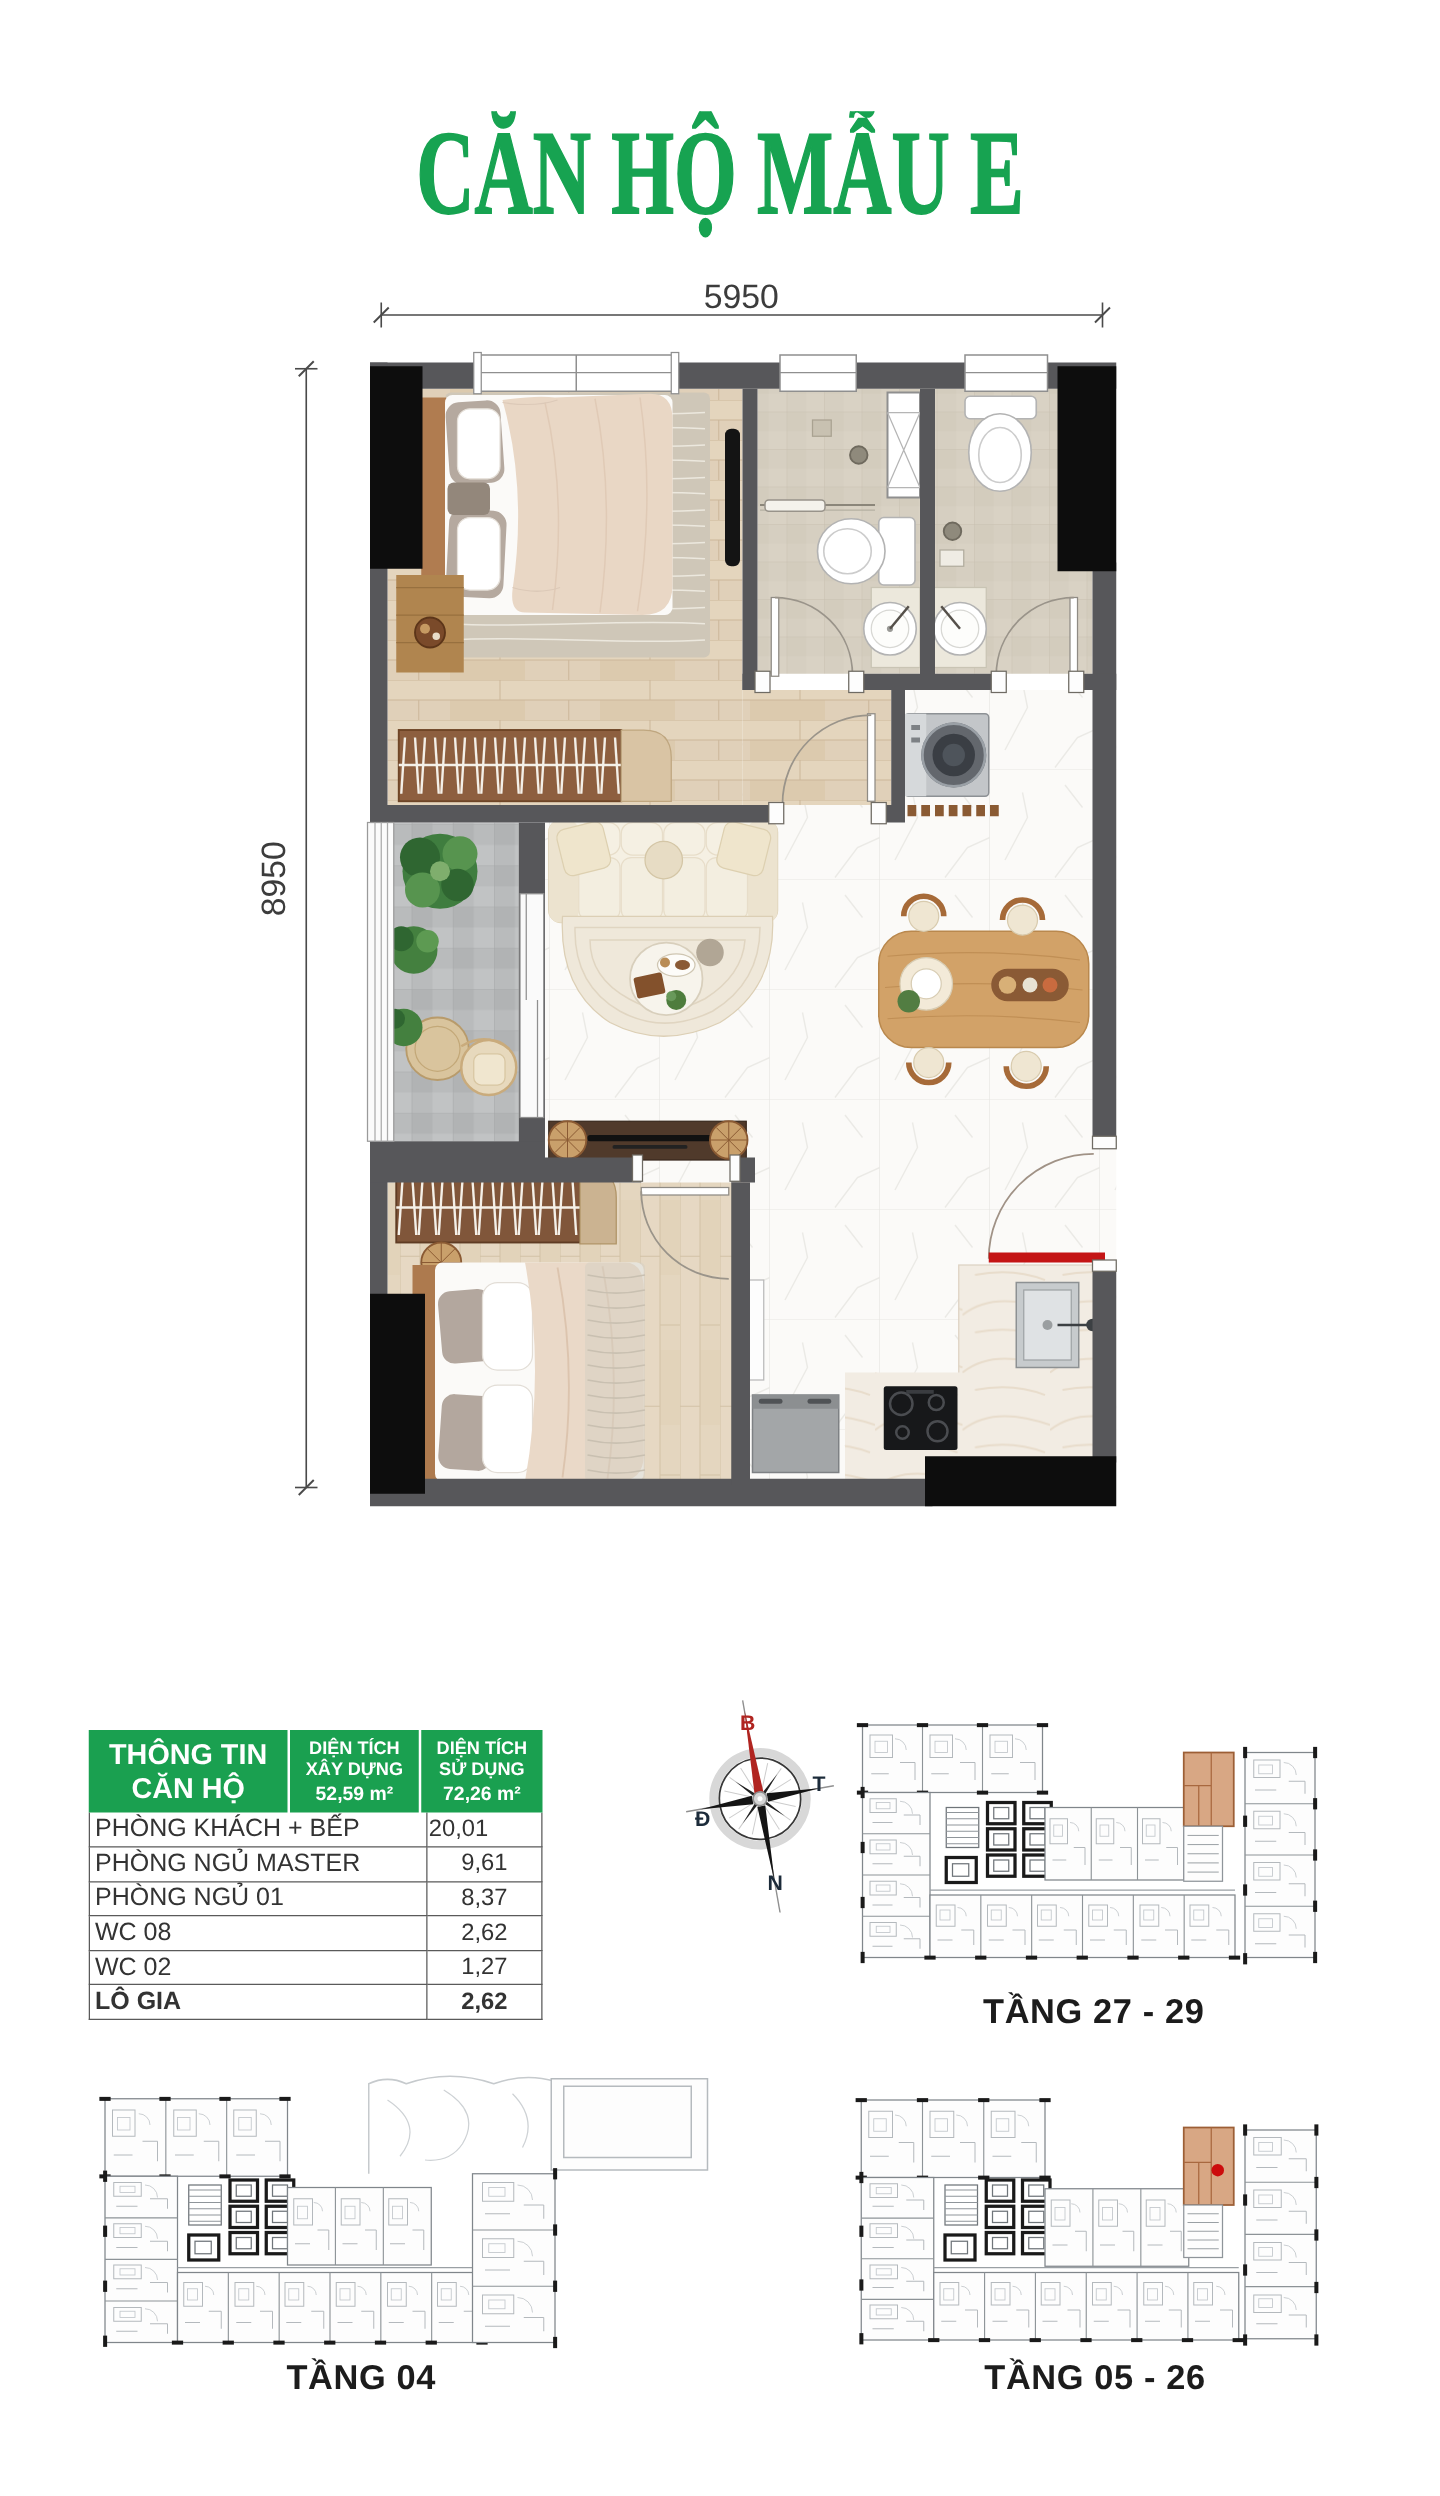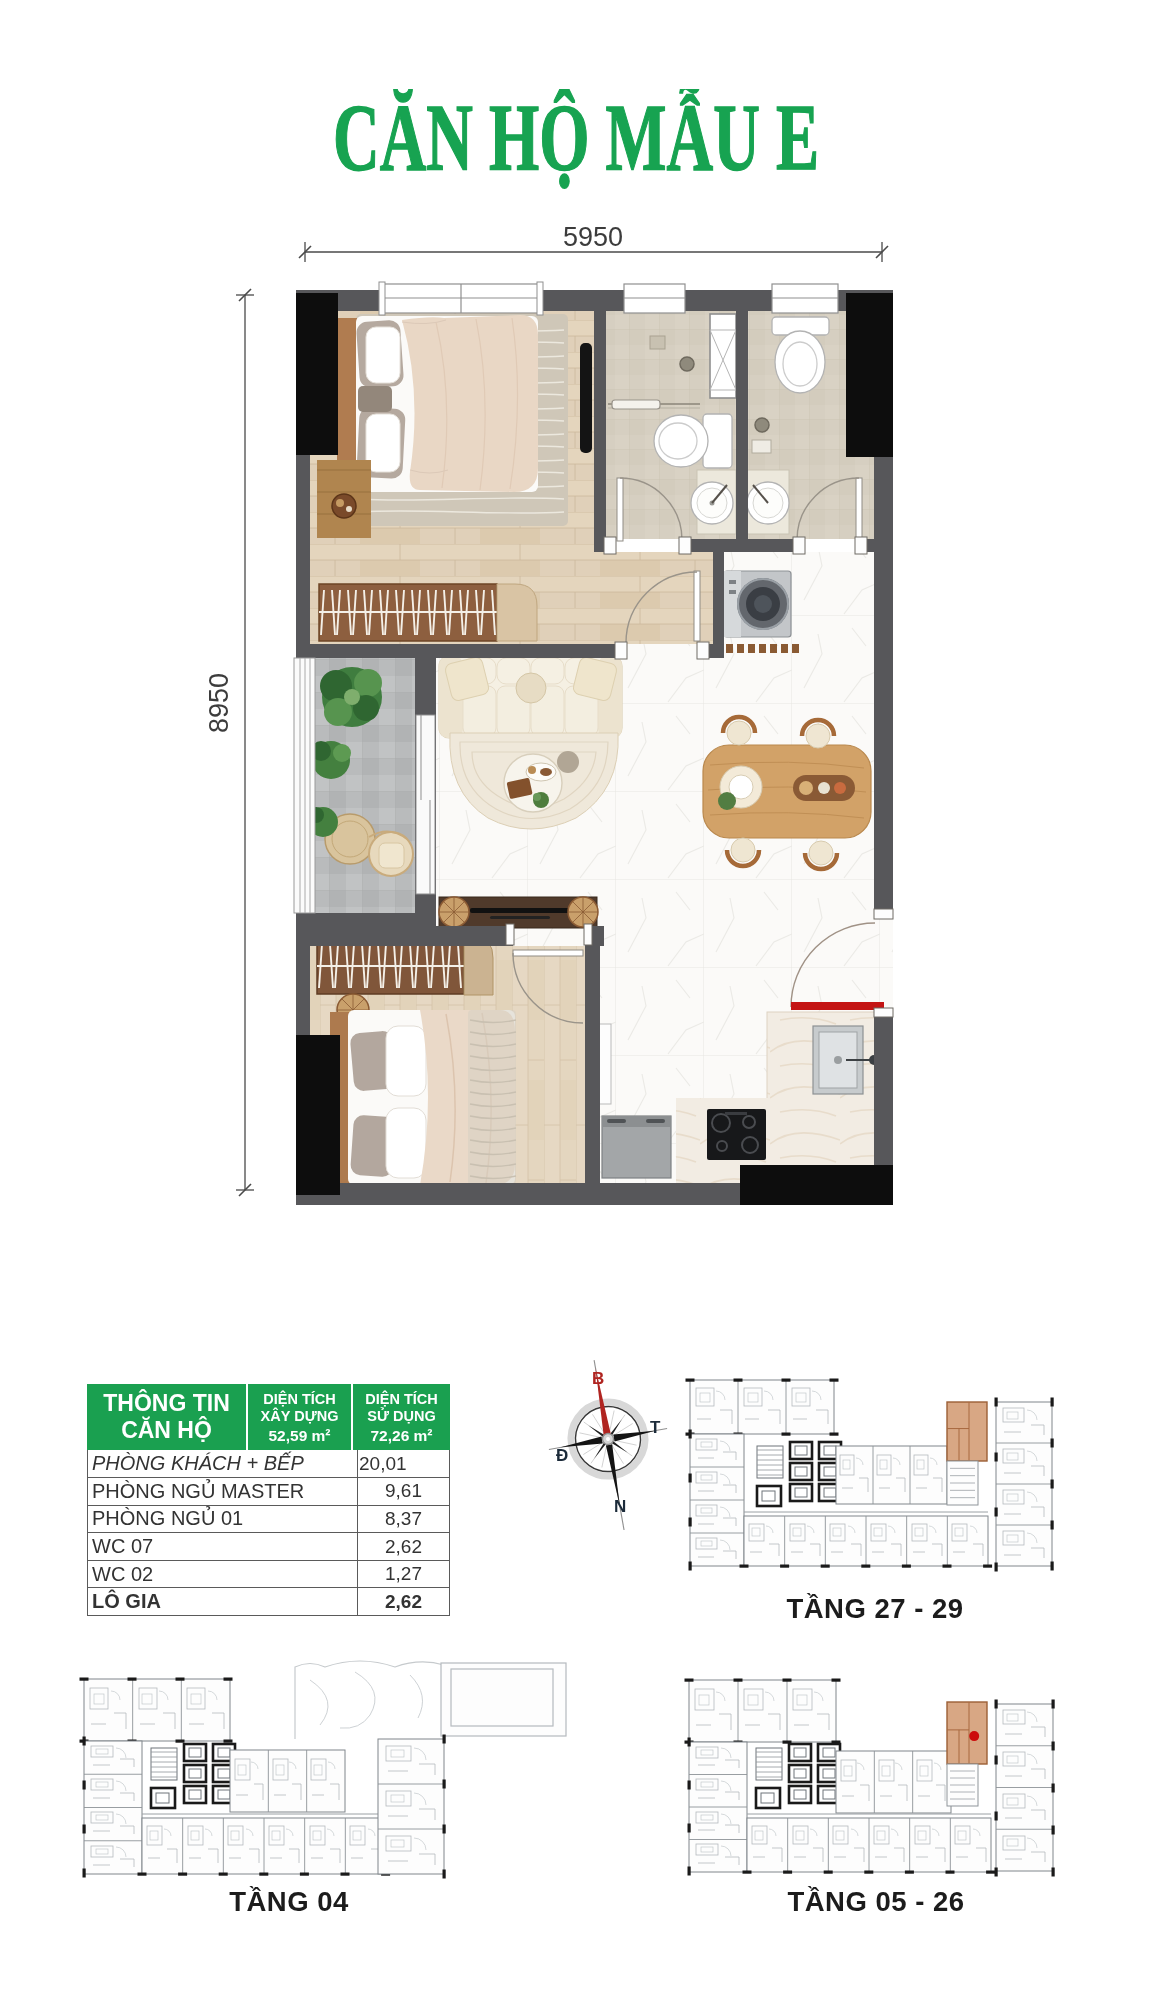--- a/index.html
+++ b/index.html
@@ -517,42 +517,42 @@
 <rect x="584" y="924" width="8" height="21"></rect>
 <rect x="874" y="909" width="19" height="10"></rect>
 <rect x="874" y="1008" width="19" height="9"></rect>
 </g>
 </svg>
 
 <svg style="position:absolute;left:0;top:89px" width="1152" height="110">
 <text x="576" y="81" text-anchor="middle" font-family="Liberation Serif,serif" font-weight="bold" font-size="96" fill="#17a351" stroke="#17a351" stroke-width="1.4" textLength="486" lengthAdjust="spacingAndGlyphs">CĂN HỘ MẪU E</text>
 </svg>
 
-<div style="position:absolute;left:87px;top:1384px;width:363px;">
+<div style="position:absolute;left:71px;top:1384px;width:363px;">
 <div style="display:flex;height:66px;text-align:center;color:#fff;font-weight:bold;">
 <div style="width:159px;background:#1aa050;margin-right:2px;display:flex;align-items:center;justify-content:center;font-size:23px;line-height:27px;">THÔNG TIN<br>CĂN HỘ</div>
 <div style="width:103px;background:#1aa050;margin-right:2px;display:flex;flex-direction:column;align-items:center;justify-content:center;font-size:14.5px;line-height:17px;">DIỆN TÍCH<br>XÂY DỰNG<div style="font-size:15.5px;margin-top:2px;">52,59 m²</div></div>
 <div style="width:97px;background:#1aa050;display:flex;flex-direction:column;align-items:center;justify-content:center;font-size:14.5px;line-height:17px;">DIỆN TÍCH<br>SỬ DỤNG<div style="font-size:15.5px;margin-top:2px;">72,26 m²</div></div>
 </div>
 <table style="border-collapse:collapse;width:363px;table-layout:fixed;font-size:20px;color:#333;">
 <tbody>
           <tr style="height:27.6px;">
-            <td style="border:1px solid #5a5a5a;border-top:none;width:265px;padding:0 0 0 4px;white-space:nowrap;font-style:italic;">PHÒNG KHÁCH + BẾP</td>
+            <td style="border:1px solid #5a5a5a;border-top:none;width:265px;padding:0 0 0 4px;white-space:nowrap;">PHÒNG KHÁCH + BẾP</td>
             <td style="border:1px solid #5a5a5a;border-top:none;text-align:left;font-size:19px;">20,01</td>
           </tr>
 <tr style="height:27.6px;">
             <td style="border:1px solid #5a5a5a;border-top:none;width:265px;padding:0 0 0 4px;white-space:nowrap;">PHÒNG NGỦ MASTER</td>
             <td style="border:1px solid #5a5a5a;border-top:none;text-align:center;font-size:19px;">9,61</td>
           </tr>
 <tr style="height:27.6px;">
             <td style="border:1px solid #5a5a5a;border-top:none;width:265px;padding:0 0 0 4px;white-space:nowrap;">PHÒNG NGỦ 01</td>
             <td style="border:1px solid #5a5a5a;border-top:none;text-align:center;font-size:19px;">8,37</td>
           </tr>
 <tr style="height:27.6px;">
-            <td style="border:1px solid #5a5a5a;border-top:none;width:265px;padding:0 0 0 4px;white-space:nowrap;">WC 07</td>
+            <td style="border:1px solid #5a5a5a;border-top:none;width:265px;padding:0 0 0 4px;white-space:nowrap;">WC 08</td>
             <td style="border:1px solid #5a5a5a;border-top:none;text-align:center;font-size:19px;">2,62</td>
           </tr>
 <tr style="height:27.6px;">
             <td style="border:1px solid #5a5a5a;border-top:none;width:265px;padding:0 0 0 4px;white-space:nowrap;">WC 02</td>
             <td style="border:1px solid #5a5a5a;border-top:none;text-align:center;font-size:19px;">1,27</td>
           </tr>
 <tr style="height:27.6px;font-weight:bold;">
             <td style="border:1px solid #5a5a5a;border-top:none;width:265px;padding:0 0 0 4px;white-space:nowrap;">LÔ GIA</td>
             <td style="border:1px solid #5a5a5a;border-top:none;text-align:center;font-size:19px;">2,62</td>
           </tr>

